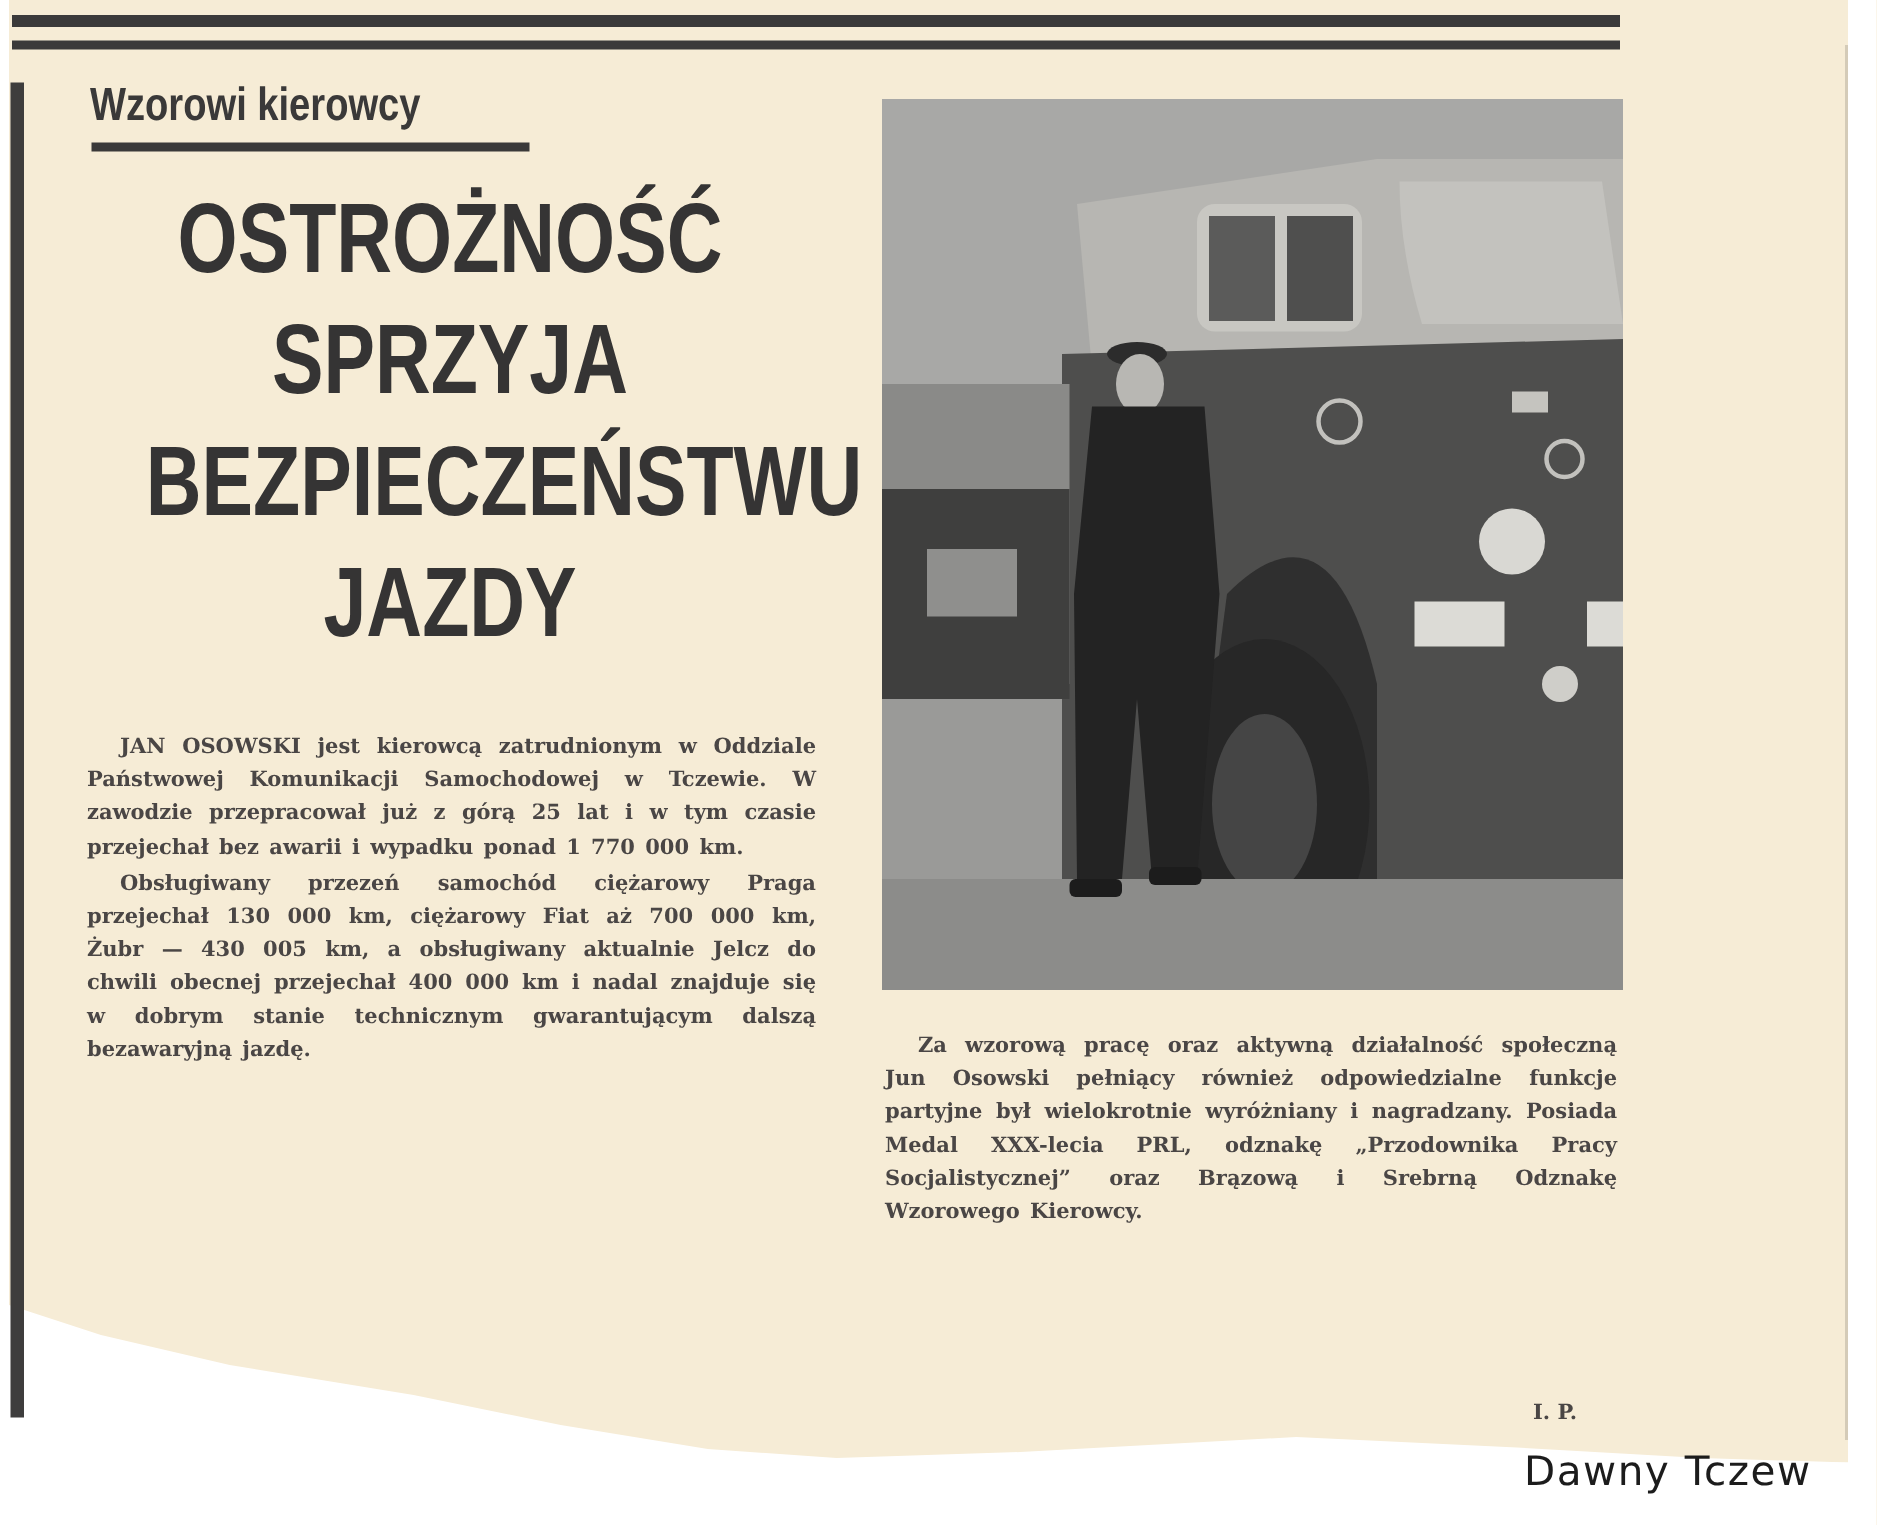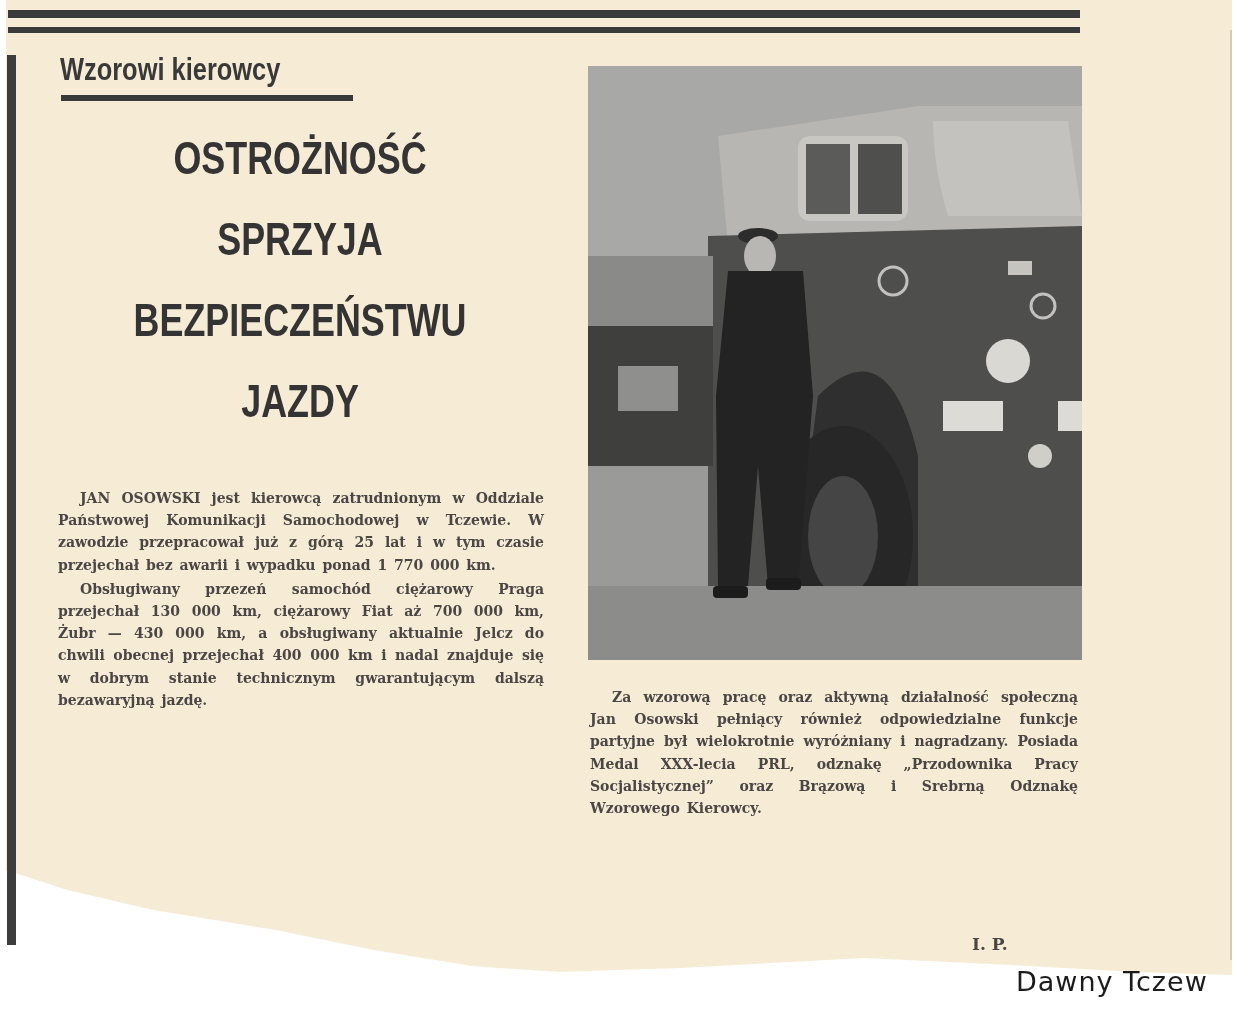--- a/index.html
+++ b/index.html
@@ -20,35 +20,35 @@
     .kicker {
       position: absolute; left: 60px; top: 52px;
       font-family: "Liberation Sans", sans-serif; font-weight: bold;
       font-size: 31px; color: #3a3939; letter-spacing: 0px;
       transform: scaleX(0.82); transform-origin: left top;
     }
     .kicker-line { position: absolute; left: 61px; top: 95px; width: 292px; height: 6px; background: #3a3939; }
     .headline {
       position: absolute; left: 40px; top: 118px; width: 520px;
       text-align: center; font-family: "Liberation Sans", sans-serif;
-      font-weight: bold; color: #353434; font-size: 46px; line-height: 81px;
+      font-weight: bold; color: #353434; font-size: 66px; line-height: 81px;
     }
     .headline div { transform: scaleX(0.78); transform-origin: center top; white-space: nowrap; }
     .col {
       position: absolute; font-family: "DejaVu Serif", serif; font-weight: bold;
       color: #4a4645; font-size: 14px; line-height: 22.2px; text-align: justify;
       word-spacing: 2px;
     }
     .col p { margin: 0 0 2px 0; text-indent: 22px; }
     .col-left { left: 58px; top: 487px; width: 486px; }
     .col-right { left: 590px; top: 686px; width: 488px; }
     .caption { margin: 0 !important; }
     .signature {
-      position: absolute; left: 972px; top: 934px;
-      font-family: "DejaVu Serif", serif; font-weight: bold; font-size: 17px; color: #4a4645;
+      position: absolute; left: 1022px; top: 934px;
+      font-family: "DejaVu Serif", serif; font-weight: bold; font-size: 14px; color: #4a4645;
     }
     .watermark {
       position: absolute; left: 1016px; top: 966px;
       font-family: "DejaVu Sans", sans-serif; font-size: 27px; color: #1c1c1c;
       letter-spacing: 1px;
       text-align: right;
     }
     .photo {
       position: absolute; left: 588px; top: 66px; width: 494px; height: 594px;
       background: #8d8d8d; overflow: hidden;
@@ -71,21 +71,21 @@
 
 <div class="headline">
   <div>OSTROŻNOŚĆ</div>
   <div>SPRZYJA</div>
   <div>BEZPIECZEŃSTWU</div>
   <div>JAZDY</div>
 </div>
 
 <div class="col col-left">
   <p>JAN OSOWSKI jest kierowcą zatrudnionym w Oddziale Państwowej Komunikacji Samochodowej w Tczewie. W zawodzie przepracował już z górą 25 lat i w tym czasie przejechał bez awarii i wypadku ponad 1 770 000 km.</p>
-  <p>Obsługiwany przezeń samochód ciężarowy Praga przejechał 130 000 km, ciężarowy Fiat aż 700 000 km, Żubr — 430 000 km, a obsługiwany aktualnie Jelcz do chwili obecnej przejechał 400 000 km i nadal znajduje się w dobrym stanie technicznym gwarantującym dalszą bezawaryjną jazdę.</p>
+  <p>Obsługiwany przezeń samochód ciężarowy Praga przejechał 130 000 km, ciężarowy Fiat aż 700 000 km, Żubr — 430 005 km, a obsługiwany aktualnie Jelcz do chwili obecnej przejechał 400 000 km i nadal znajduje się w dobrym stanie technicznym gwarantującym dalszą bezawaryjną jazdę.</p>
 </div>
 
 <div class="photo">
   <svg viewBox="0 0 494 594" preserveAspectRatio="none">
     <rect x="0" y="0" width="494" height="594" fill="#9a9a98"></rect>
 
     <rect x="0" y="0" width="494" height="220" fill="#a8a8a6"></rect>
 
     <path d="M130 70 L330 40 L494 40 L494 170 L340 170 L140 180 Z" fill="#b7b6b2"></path>
 
@@ -119,17 +119,17 @@
 
     <ellipse cx="170" cy="170" rx="20" ry="8" fill="#2c2c2c"></ellipse>
     <ellipse cx="172" cy="190" rx="16" ry="20" fill="#b8b7b3"></ellipse>
     <path d="M140 205 L215 205 L225 330 L210 520 L180 520 L170 400 L160 520 L130 520 L128 330 Z" fill="#232323"></path>
     <rect x="125" y="520" width="35" height="12" rx="4" fill="#1c1c1c"></rect>
     <rect x="178" y="512" width="35" height="12" rx="4" fill="#1c1c1c"></rect>
   </svg>
 </div>
 
 <div class="col col-right">
-  <p>Za wzorową pracę oraz aktywną działalność społeczną Jan Osowski pełniący również odpowiedzialne funkcje partyjne był wielokrotnie wyróżniany i nagradzany. Posiada Medal XXX-lecia PRL, odznakę „Przodownika Pracy Socjalistycznej” oraz Brązową i Srebrną Odznakę Wzorowego Kierowcy.</p>
+  <p>Za wzorową pracę oraz aktywną działalność społeczną Jun Osowski pełniący również odpowiedzialne funkcje partyjne był wielokrotnie wyróżniany i nagradzany. Posiada Medal XXX-lecia PRL, odznakę „Przodownika Pracy Socjalistycznej” oraz Brązową i Srebrną Odznakę Wzorowego Kierowcy.</p>
 </div>
 
 <div class="signature">I. P.</div>
 <div class="watermark">Dawny Tczew</div>
 
 </body></html>

